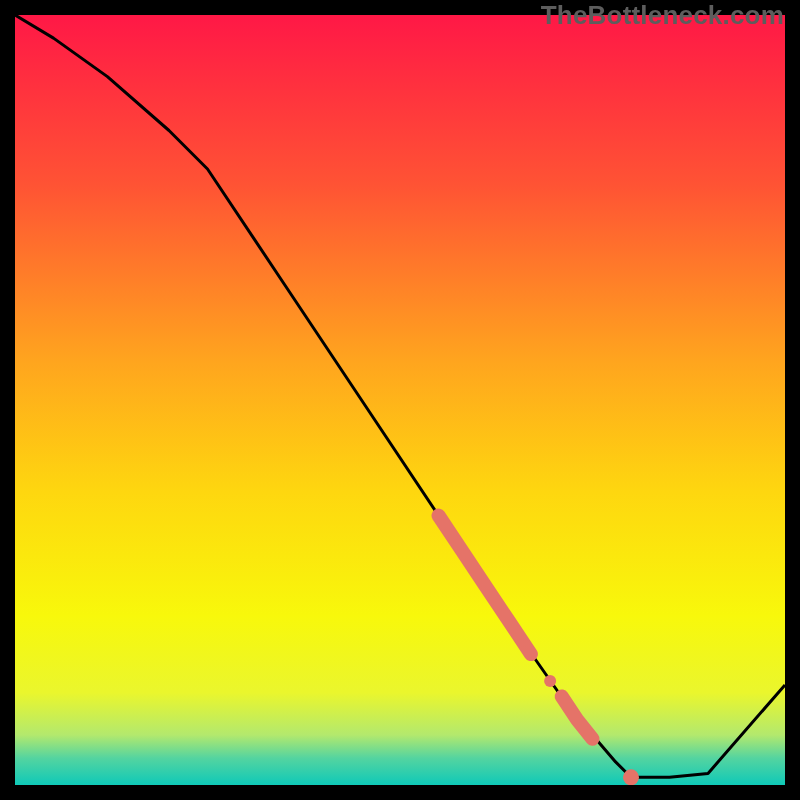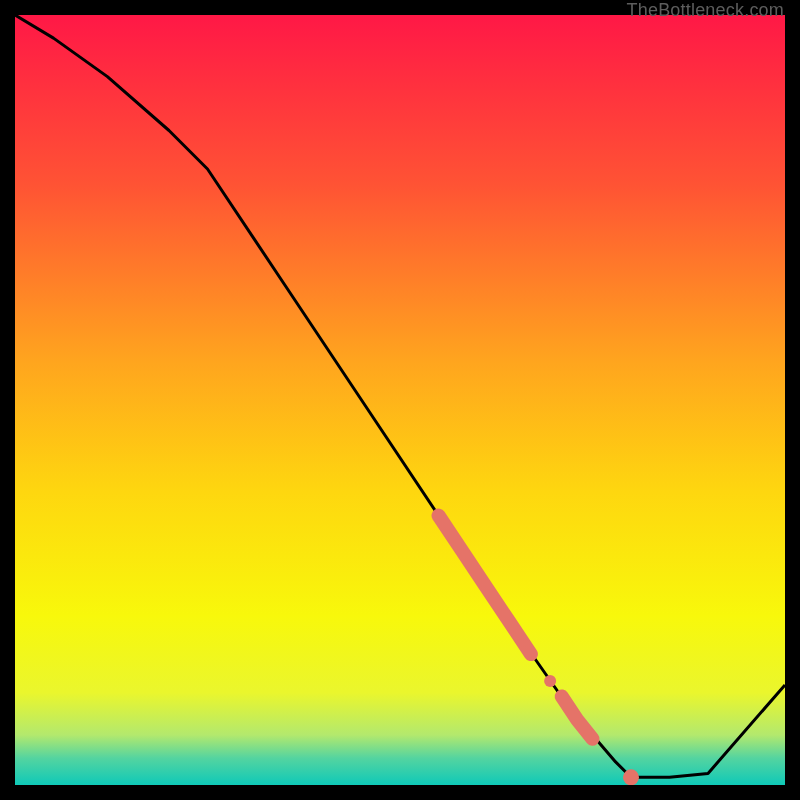--- a/index.html
+++ b/index.html
@@ -28,22 +28,22 @@
   .plot svg {
     display: block;
     width: 770px;
     height: 770px;
   }
   .watermark {
     position: absolute;
     top: 0px;
     right: 16px;
     color: #5d5d5d;
-    font-size: 18px;
-    font-weight: 400;
+    font-size: 26px;
+    font-weight: 700;
     letter-spacing: 0.2px;
     user-select: none;
     pointer-events: none;
   }
 </style>
 </head>
 <body>
 
 <div class="frame">
   <div class="plot">

